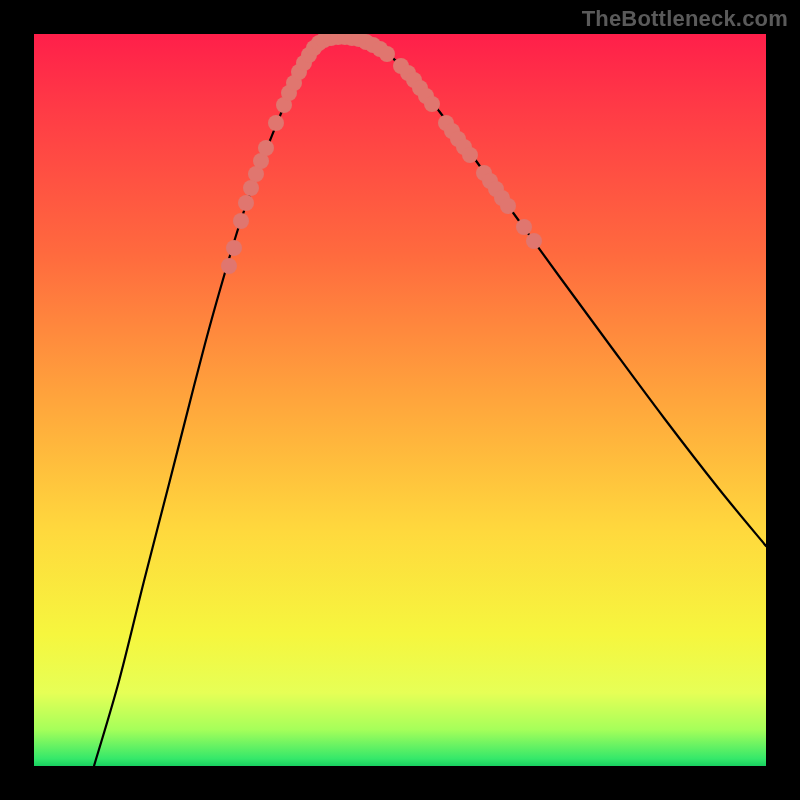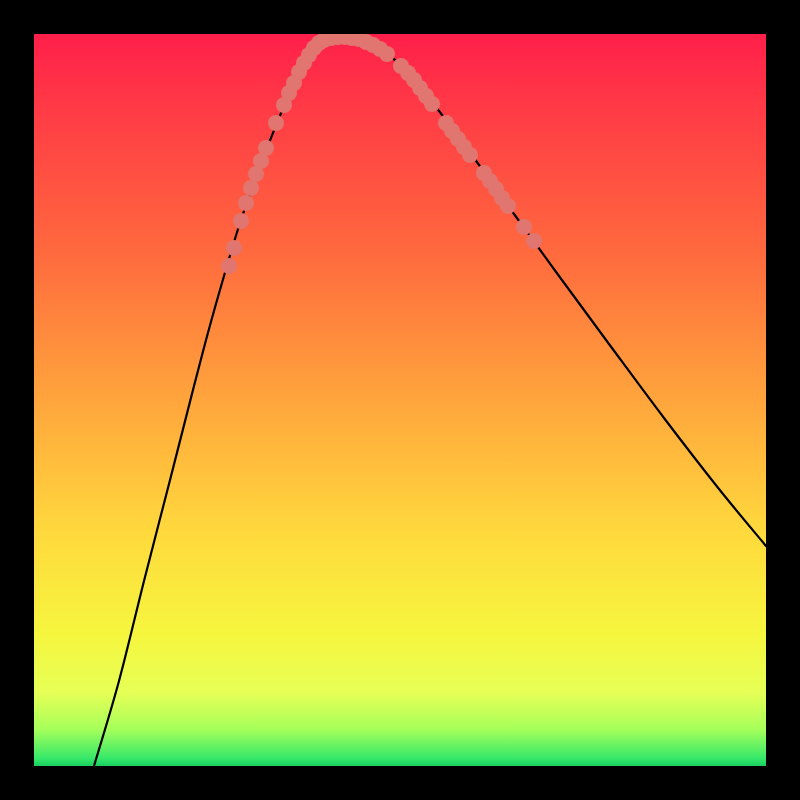--- a/index.html
+++ b/index.html
@@ -65,20 +65,21 @@
   }
   .dots circle {
     fill: #e0766f;
     stroke: none;
   }
 </style>
 </head>
 <body>
 
 <div class="frame">
+  <div class="attribution">TheBottleneck.com</div>
   <div class="plot">
     <svg class="curve" viewBox="0 0 732 732" preserveAspectRatio="none">
       <path id="curve-path" d="M 60 732 C 64.16666666666667 717.8333333333334, 76.66666666666667 677.8333333333334, 85 647 C 93.33333333333333 616.1666666666666, 101.66666666666667 579.8333333333334, 110 547 C 118.33333333333333 514.1666666666666, 126.66666666666667 482.5, 135 450 C 143.33333333333334 417.5, 153.33333333333334 377.8333333333333, 160 352 C 166.66666666666666 326.1666666666667, 170 313.3333333333333, 175 295 C 180 276.6666666666667, 185 259.1666666666667, 190 242 C 195 224.83333333333334, 200 207.5, 205 192 C 210 176.5, 215 162.83333333333334, 220 149 C 225 135.16666666666666, 230 121.83333333333333, 235 109 C 240 96.16666666666667, 246.16666666666666 81.5, 250 72 C 253.83333333333334 62.5, 255.33333333333334 58, 258 52 C 260.6666666666667 46, 263.3333333333333 41, 266 36 C 268.6666666666667 31, 271.6666666666667 25.5, 274 22 C 276.3333333333333 18.5, 277.3333333333333 17.5, 280 15 C 282.6666666666667 12.5, 286.6666666666667 8.833333333333334, 290 7 C 293.3333333333333 5.166666666666667, 295.8333333333333 4.666666666666667, 300 4 C 304.1666666666667 3.3333333333333335, 310 2.6666666666666665, 315 3 C 320 3.3333333333333335, 324.1666666666667 3.6666666666666665, 330 6 C 335.8333333333333 8.333333333333334, 342.5 11.333333333333332, 350 17 C 357.5 22.666666666666668, 365.8333333333333 30, 375 40 C 384.1666666666667 50, 394.1666666666667 63, 405 77 C 415.8333333333333 91, 427.5 106.83333333333333, 440 124 C 452.5 141.16666666666666, 465.8333333333333 160.33333333333334, 480 180 C 494.1666666666667 199.66666666666666, 509.1666666666667 220.33333333333334, 525 242 C 540.8333333333334 263.6666666666667, 557.5 286.3333333333333, 575 310 C 592.5 333.6666666666667, 611.6666666666666 359.8333333333333, 630 384 C 648.3333333333334 408.1666666666667, 668 433.6666666666667, 685 455 C 702 476.3333333333333, 724.1666666666666 502.5, 732 512"></path>
       <g class="dots" id="dots-group">
           <circle cx="195" cy="232" r="8"></circle>
           <circle cx="200" cy="214" r="8"></circle>
           <circle cx="207" cy="187" r="8"></circle>
           <circle cx="212" cy="169" r="8"></circle>
           <circle cx="217" cy="154" r="8"></circle>
           <circle cx="222" cy="140" r="8"></circle>

